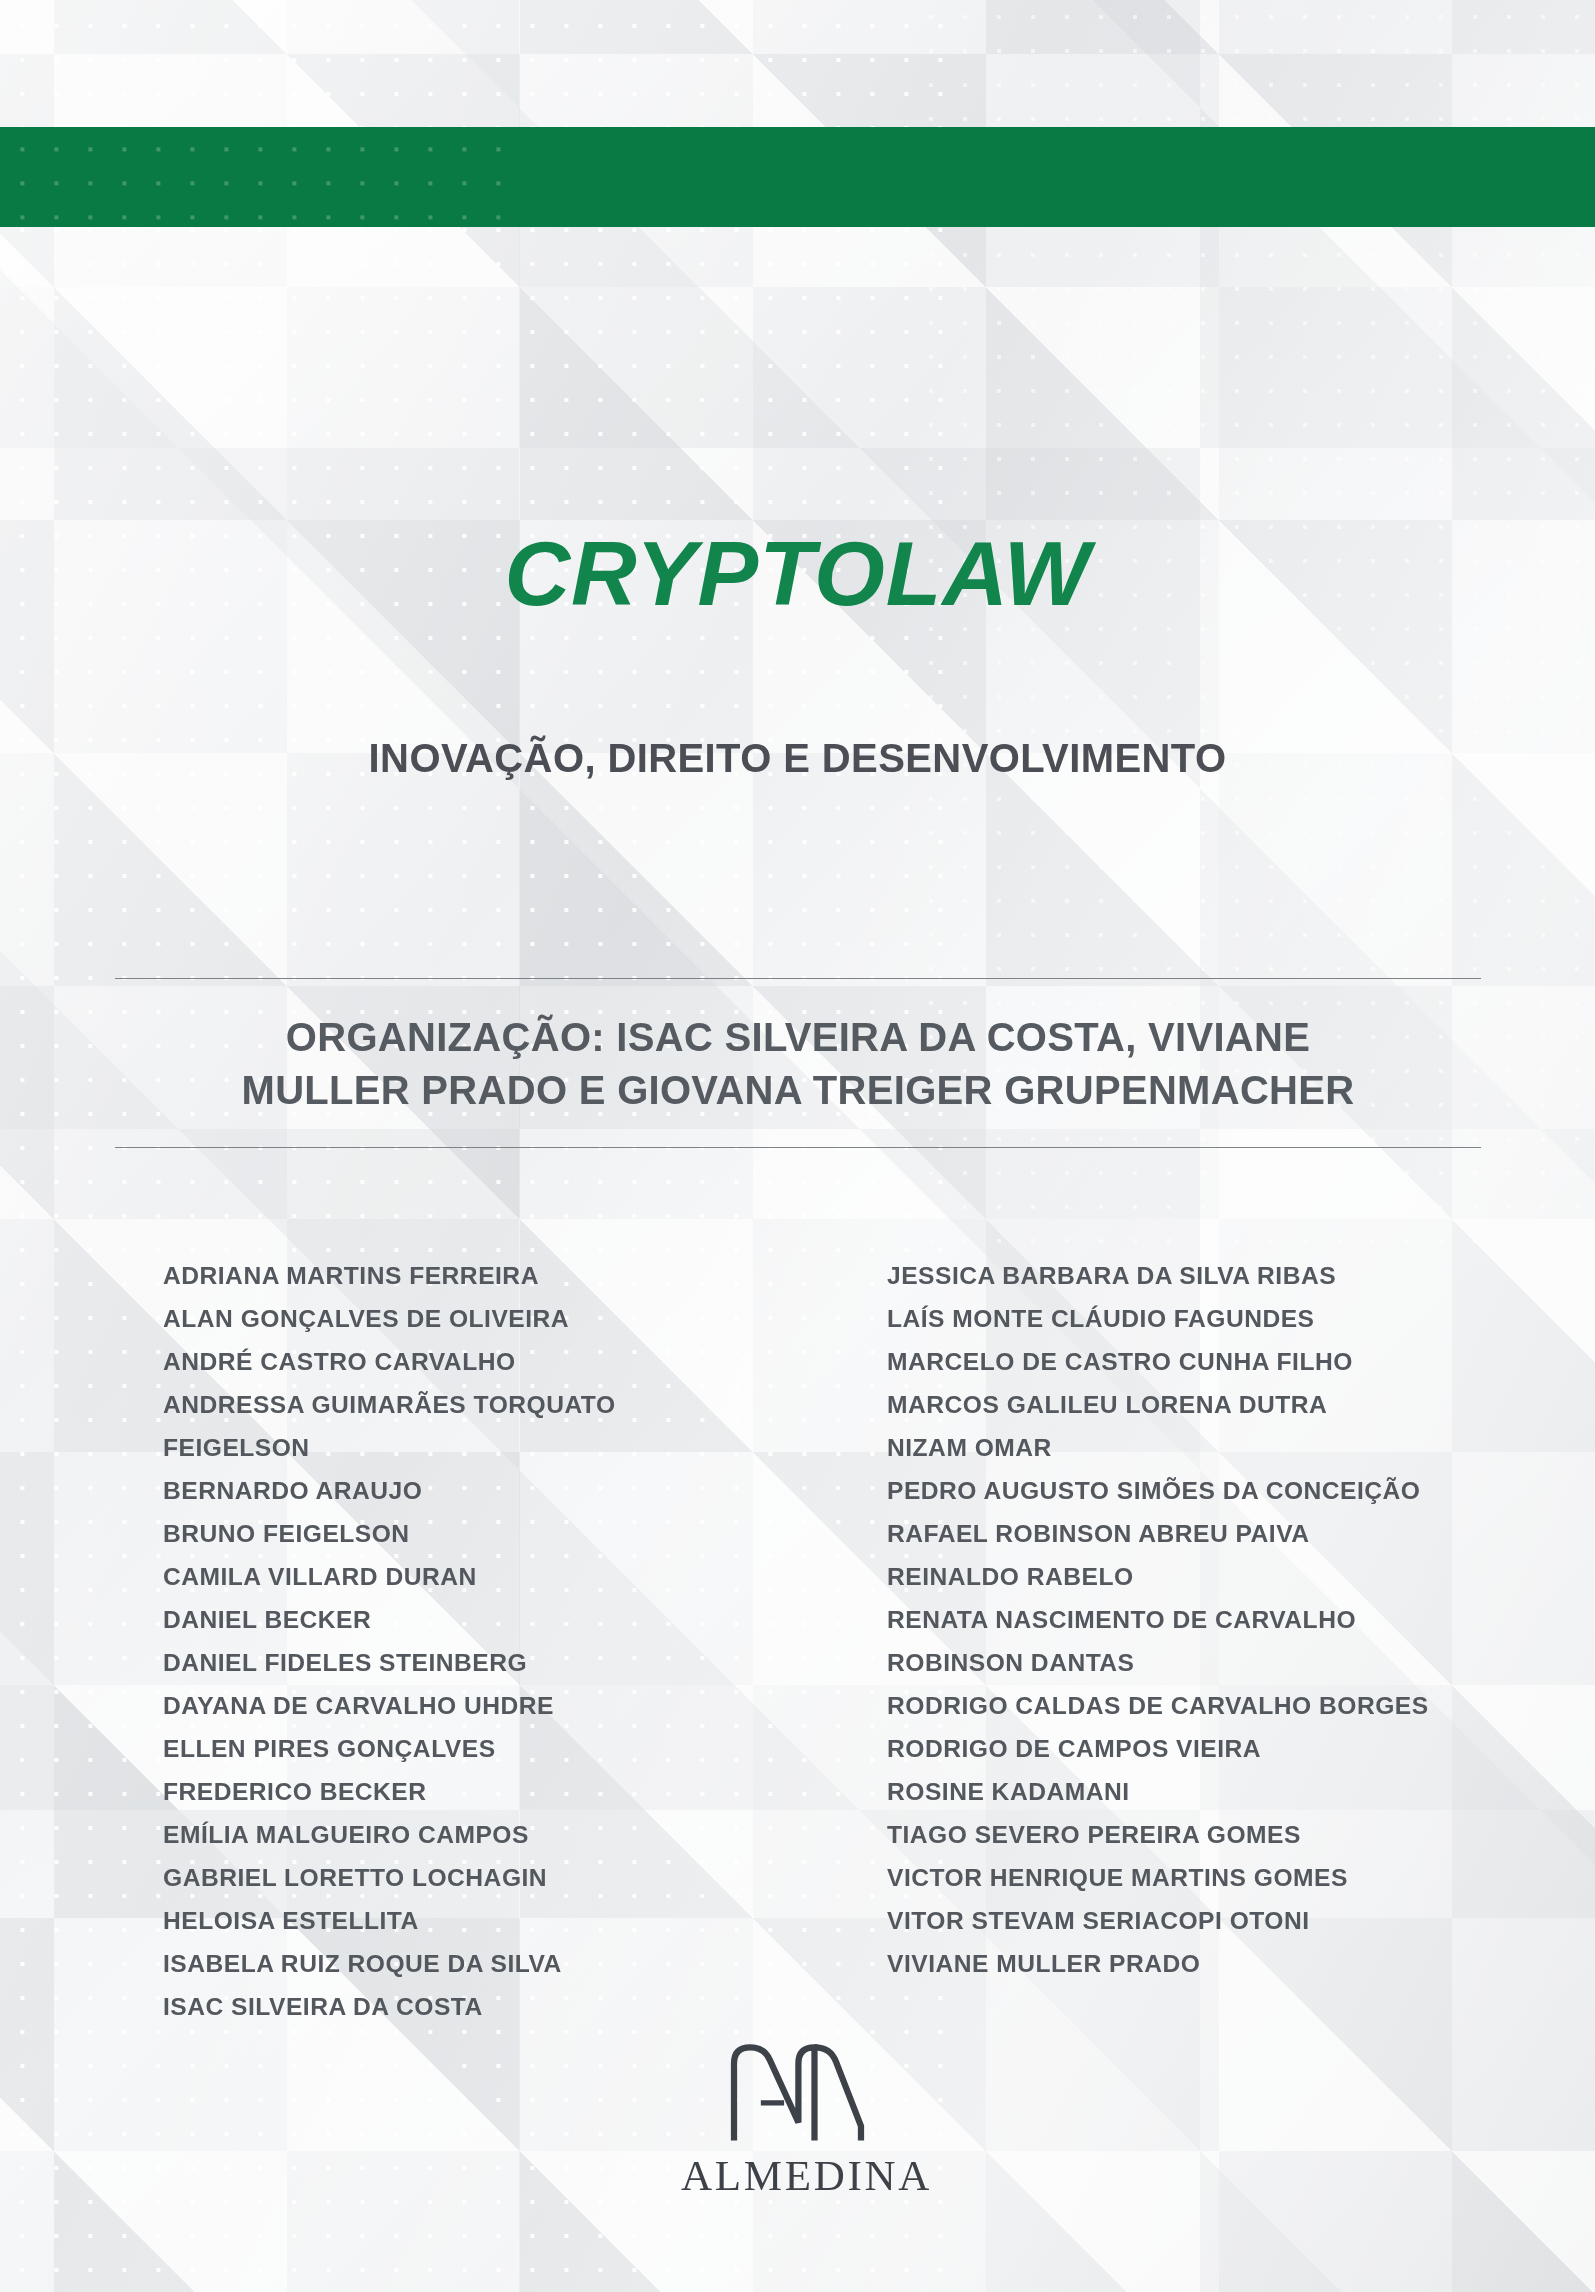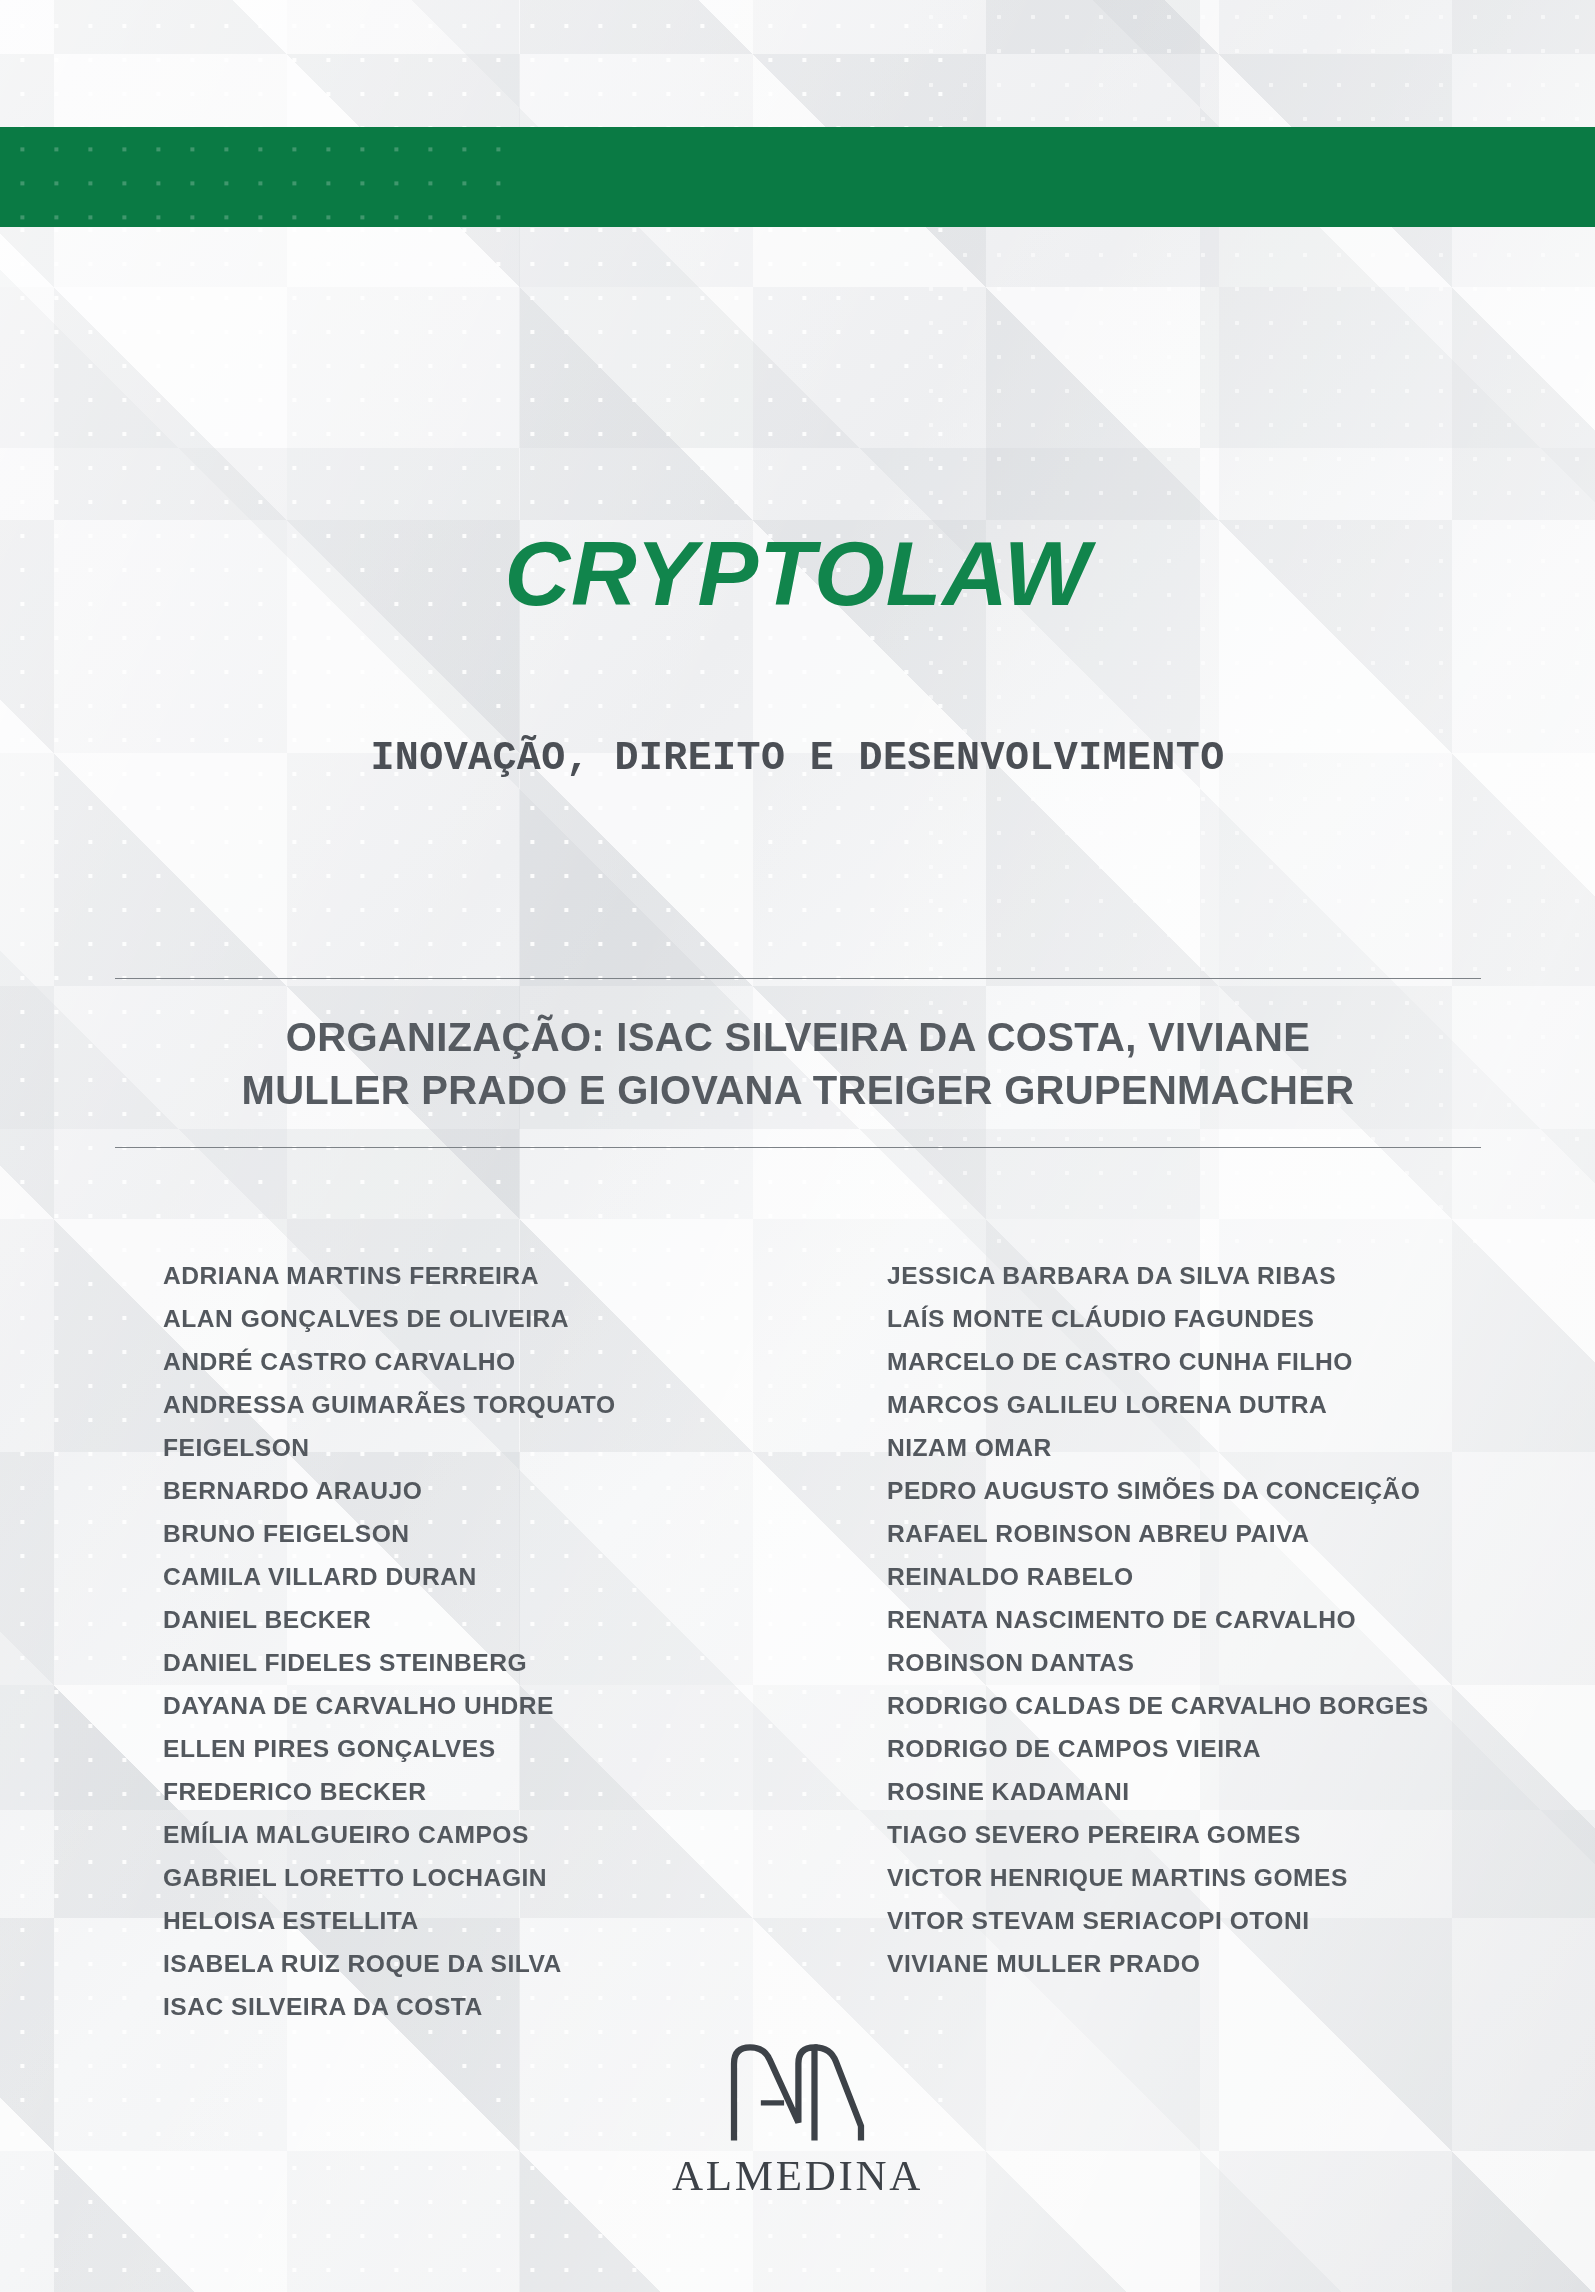--- a/index.html
+++ b/index.html
@@ -111,21 +111,20 @@
   .subtitle {
     position: absolute;
     left: 0;
     top: 736px;
     width: 1595px;
     text-align: center;
     font-size: 40px;
     font-weight: bold;
     color: #4b4f55;
     letter-spacing: 0.4px;
-    font-family: Liberation Mono, monospace;
   }
 
   
   .org-block {
     position: absolute;
     left: 115px;
     top: 978px;
     width: 1366px;
     border-top: 1.8px solid #7d8287;
     border-bottom: 1.8px solid #7d8287;
@@ -182,20 +181,21 @@
     height: 106px;
     margin: 0 auto;
     display: block;
   }
   .logo-name {
     margin-top: 5.4px;
     font-family: "Liberation Serif", serif;
     font-size: 43px;
     letter-spacing: 2.7px;
     color: #3d4248;
+    text-align: right;
   }
 </style>
 </head>
 <body>
 
 <div class="cover">
 
   <div class="bg-base"></div>
   <div class="bg-diamonds"></div>
   <div class="bg-diamonds2"></div>

